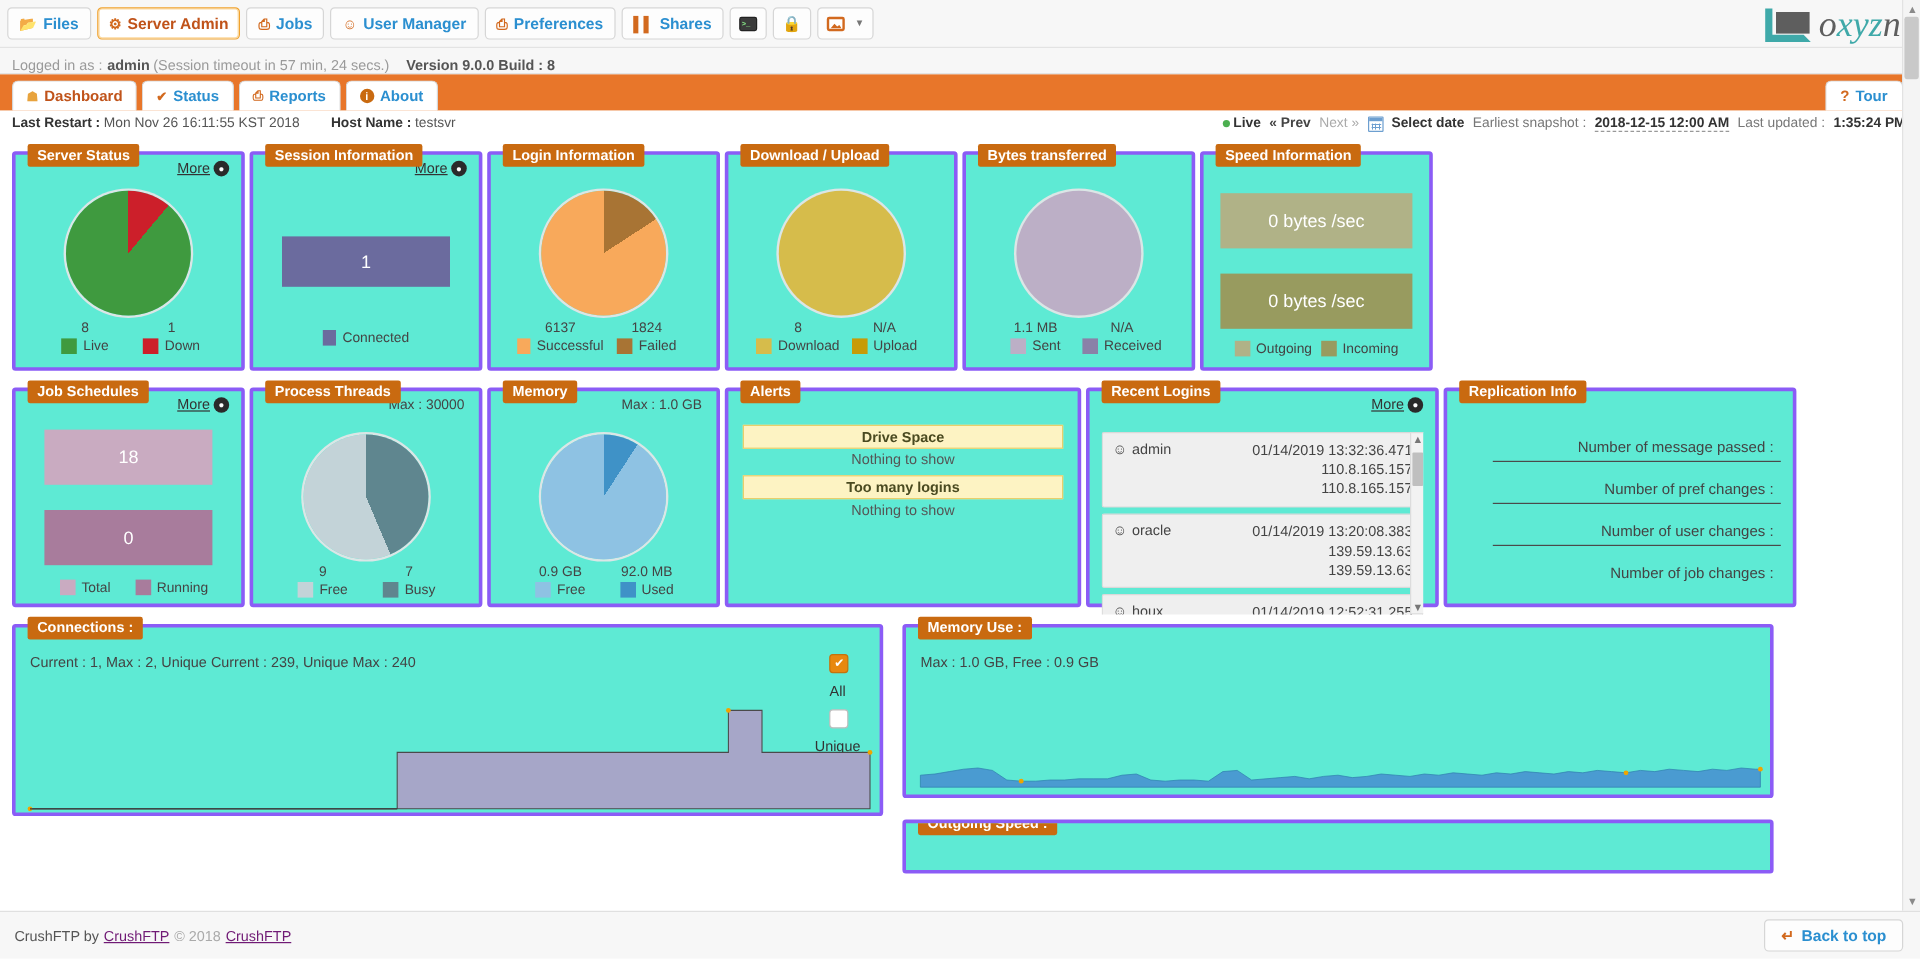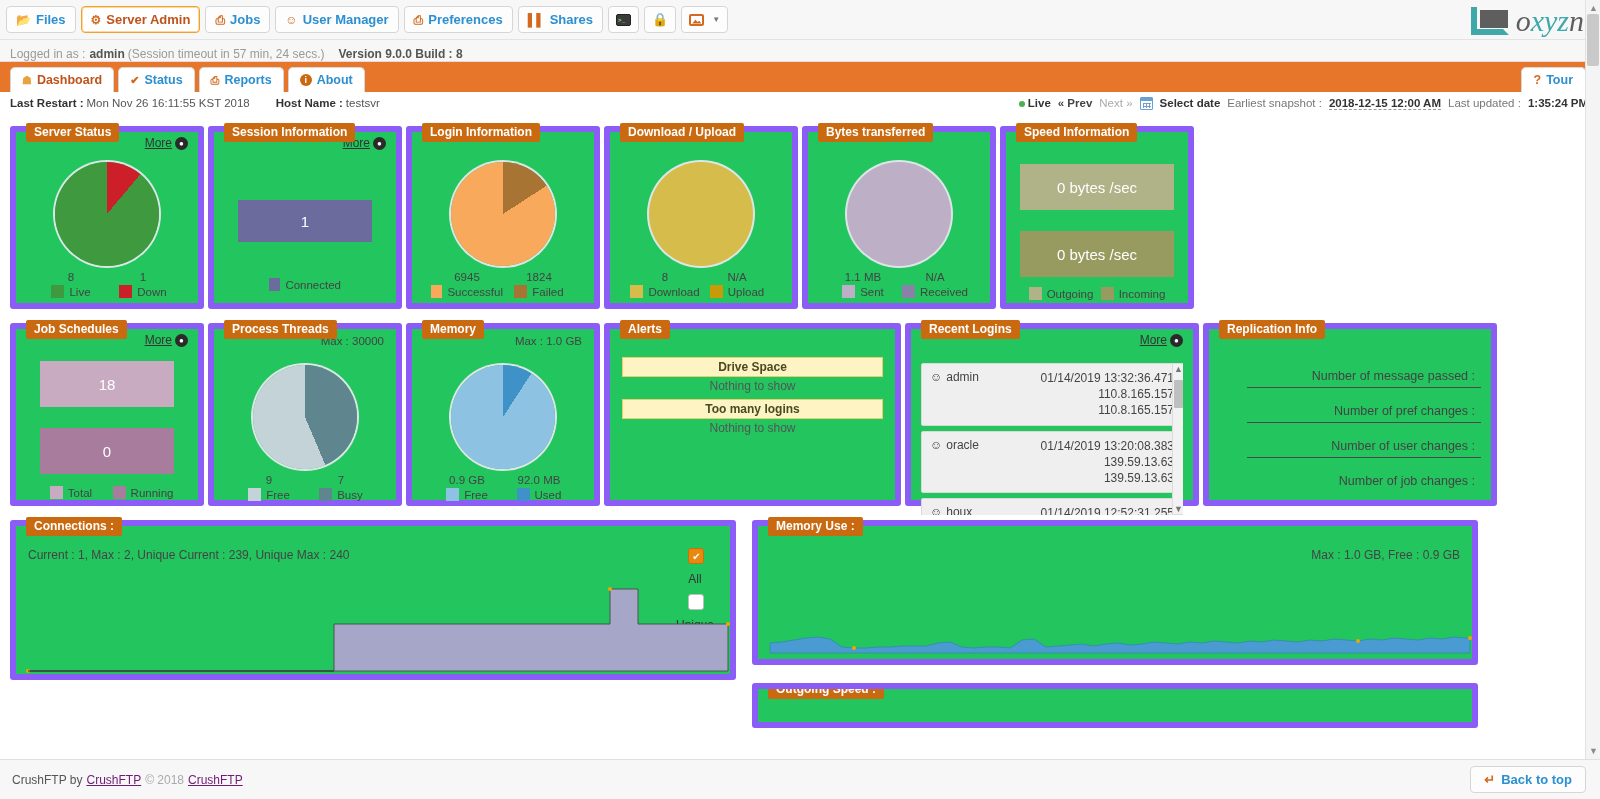--- a/index.html
+++ b/index.html
@@ -129,22 +129,22 @@
   .caly:before{content:"";position:absolute;left:0;top:0;right:0;height:3px;background:#6d9fd0;}
   .caly:after{content:"";position:absolute;left:2px;top:5px;width:8px;height:5px;
     background:repeating-linear-gradient(to right,#6d9fd0 0 1px,transparent 1px 3px),
                repeating-linear-gradient(to bottom,#6d9fd0 0 1px,transparent 1px 3px);}
   .dashed { border-bottom:1px dashed #999; cursor:pointer; color:#333; font-weight:bold;}
 
   
   #content { position:relative; padding:0 10px; }
   .row { display:flex; gap:4px; margin-bottom:6px; }
   .panel {
-    background:#22c55e;
-    border:6px solid #8b5cf6;
+    background:#5eead4;
+    border:3px solid #8b5cf6;
     border-radius:3px;
     position:relative;
     padding-top:16px;
   }
   .ptitle {
     position:absolute;
     left:10px; top:-9px;
     background:#c96a10;
     color:#fff;
     font-size:12px;
@@ -386,21 +386,21 @@
             <span>Connected</span>
           </span>
       </div>
     </div>
 
     <div class="panel" style="width:194px;height:183px;">
       <div class="ptitle">Login Information</div>
       <div class="pie-wrap" style="margin-top:14px;">
         <div class="pie" style="width:104px;height:104px;background:conic-gradient(#a87434 0deg 57deg, #f8a95b 57deg 360deg);"></div>
         <div class="legend-nums">
-          <span>6945</span>
+          <span>6137</span>
           <span>1824</span>
         </div>
         <div class="legend-row">
           <span class="lg">
               <i class="sw" style="background:#f8a95b"></i>
               <span>Successful</span>
             </span>
           <span class="lg">
               <i class="sw" style="background:#a87434"></i>
               <span>Failed</span>
@@ -620,21 +620,21 @@
       <svg width="720" height="95" viewBox="0 0 720 95" style="position:absolute;left:2px;bottom:0;">
         <polygon points="10,92 316,92 316,45 592,45 592,10 620,10 620,45 710,45 710,92" fill="#a6a6c8" stroke="#4a4a4a" stroke-width="0.9"></polygon>
         <circle cx="10" cy="92" r="2" fill="#f0a500"></circle>
         <circle cx="592" cy="10" r="2" fill="#f0a500"></circle>
         <circle cx="710" cy="45" r="2" fill="#f0a500"></circle>
         <line x1="10" y1="92" x2="316" y2="92" stroke="#3a3a3a" stroke-width="1"></line>
       </svg>
     </div>
 
     <div style="display:flex;flex-direction:column;gap:18px;">
-      <div class="panel" style="width:726px;height:145px;text-align:right;">
+      <div class="panel" style="width:726px;height:145px;">
         <div class="ptitle">Memory Use :</div>
         <div class="chart-head">Max : 1.0 GB, Free : 0.9 GB</div>
         <svg width="716" height="76" viewBox="0 0 716 76" style="position:absolute;left:4px;bottom:2px;">
           <polygon fill="#4a9bd1" stroke="#2f7fae" stroke-width="0.6" points="8,72 8,62 20,61 32,59 44,57 56,56 68,58 80,66 92,67 104,67 116,66 128,66 140,65 152,65 164,65 176,62 188,61 200,66 212,67 224,66 236,66 248,67 260,59 272,58 284,66 296,65 308,64 320,63 332,65 344,63 356,62 368,64 380,63 392,61 404,62 416,63 428,61 440,62 452,60 464,61 476,62 488,60 500,61 512,59 524,60 536,61 548,59 560,60 572,58 584,59 596,60 608,58 620,59 632,57 644,58 656,59 668,57 680,58 692,56 704,57 708,57 708,72"></polygon>
           <circle cx="92" cy="67" r="2" fill="#f0a500"></circle>
           <circle cx="596" cy="60" r="2" fill="#f0a500"></circle>
           <circle cx="708" cy="57" r="2" fill="#f0a500"></circle>
         </svg>
       </div>
       <div class="panel" style="width:726px;height:45px;overflow:hidden;">

